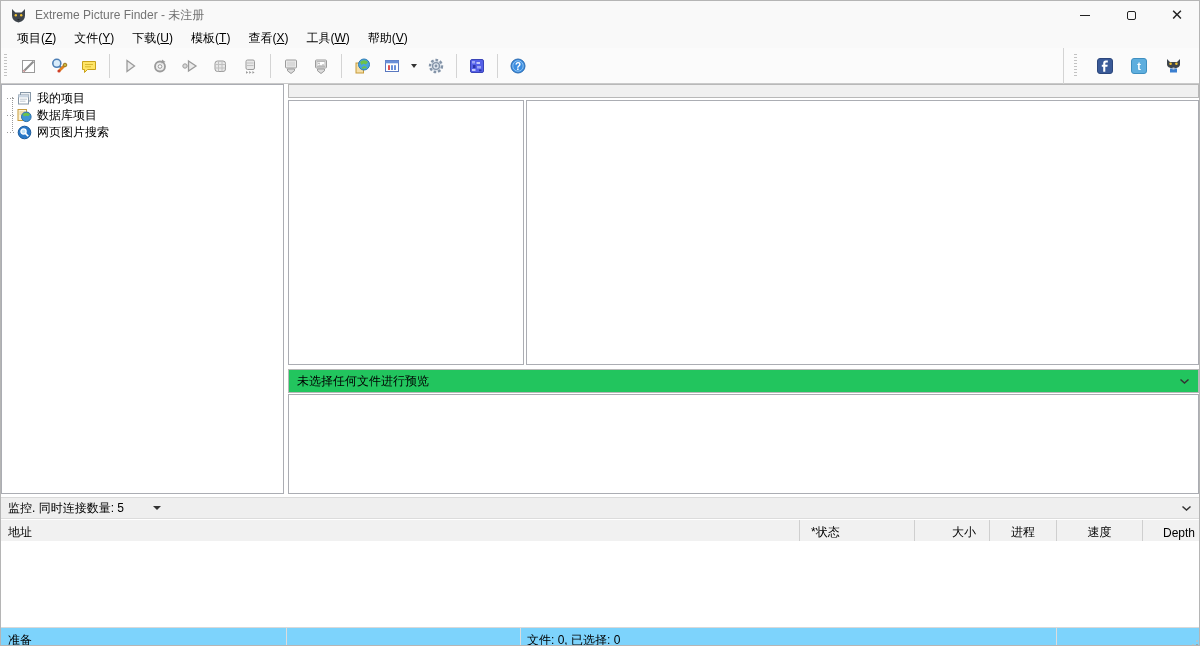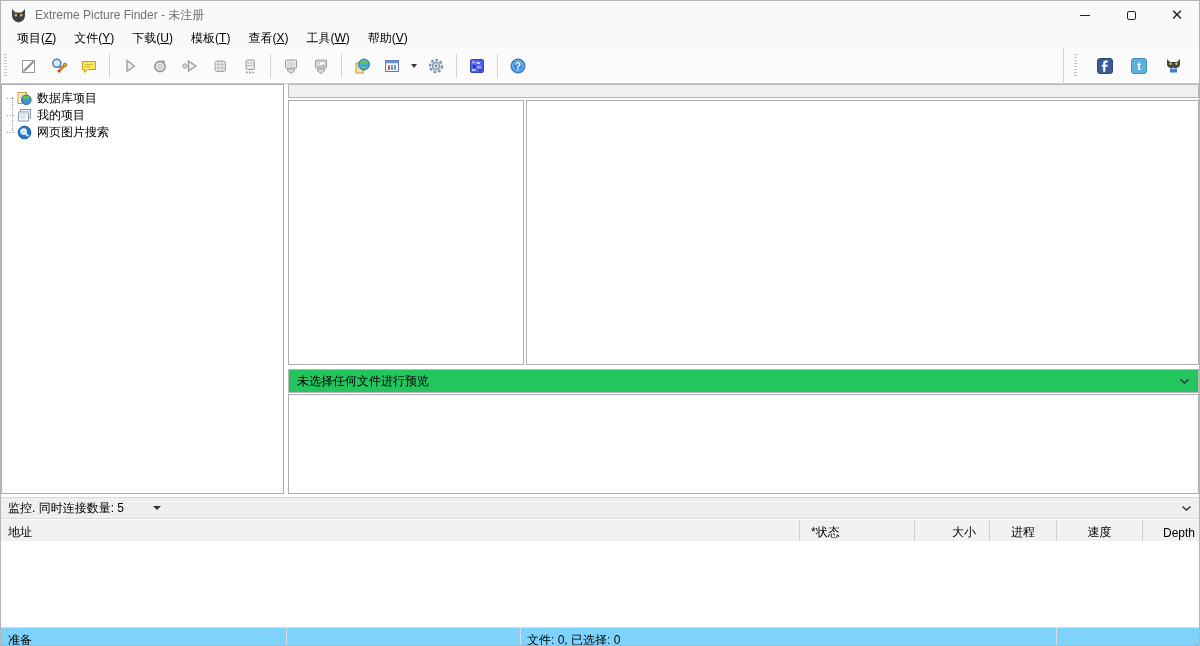--- a/index.html
+++ b/index.html
@@ -294,37 +294,37 @@
   </div>
 </div>
 
 <div class="left-panel">
   <div class="tree">
     <div class="tree-vline"></div>
 
     <div class="tree-item">
       <span class="tree-stub"></span>
       <svg class="tree-icon" viewBox="0 0 15 15">
+        <rect x="3.5" y="1.5" width="10" height="8.5" fill="#eef2f6" stroke="#8898a8"></rect>
+        <rect x="1.5" y="4" width="10" height="9" fill="#fff" stroke="#8898a8"></rect>
+        <rect x="1.5" y="4" width="10" height="2.4" fill="#c9d5e2"></rect>
+        <path d="M3 8.2 h7 M3 10.2 h5.5" stroke="#b8c2cc" stroke-width="0.9"></path>
+      </svg>
+      <span class="tree-label">我的项目</span>
+    </div>
+
+    <div class="tree-item">
+      <span class="tree-stub"></span>
+      <svg class="tree-icon" viewBox="0 0 15 15">
         <rect x="1" y="1.5" width="8.5" height="11" fill="#fdf3d8" stroke="#c79b3b"></rect>
         <path d="M2.5 4 h5.5 M2.5 6 h5.5" stroke="#d8b860" stroke-width="0.8"></path>
         <circle cx="9.3" cy="8.8" r="4.8" fill="#3f95d5" stroke="#2a6ea8"></circle>
         <path d="M5.5 6.5 a4.8 4.8 0 0 1 7.6 0 l-2 1.8 -2-0.8 -1.8 1 z" fill="#6cc24a"></path>
       </svg>
       <span class="tree-label">数据库项目</span>
-    </div>
-
-    <div class="tree-item">
-      <span class="tree-stub"></span>
-      <svg class="tree-icon" viewBox="0 0 15 15">
-        <rect x="3.5" y="1.5" width="10" height="8.5" fill="#eef2f6" stroke="#8898a8"></rect>
-        <rect x="1.5" y="4" width="10" height="9" fill="#fff" stroke="#8898a8"></rect>
-        <rect x="1.5" y="4" width="10" height="2.4" fill="#c9d5e2"></rect>
-        <path d="M3 8.2 h7 M3 10.2 h5.5" stroke="#b8c2cc" stroke-width="0.9"></path>
-      </svg>
-      <span class="tree-label">我的项目</span>
     </div>
 
     <div class="tree-item">
       <span class="tree-stub"></span>
       <svg class="tree-icon" viewBox="0 0 15 15">
         <circle cx="7.5" cy="7.5" r="6.3" fill="#2878c8" stroke="#1a5a9a"></circle>
         <circle cx="6.5" cy="6.5" r="2.6" fill="#bfe0f5" stroke="#fff" stroke-width="1.3"></circle>
         <line x1="8.6" y1="8.6" x2="11.3" y2="11.3" stroke="#fff" stroke-width="1.6"></line>
       </svg>
       <span class="tree-label">网页图片搜索</span>

